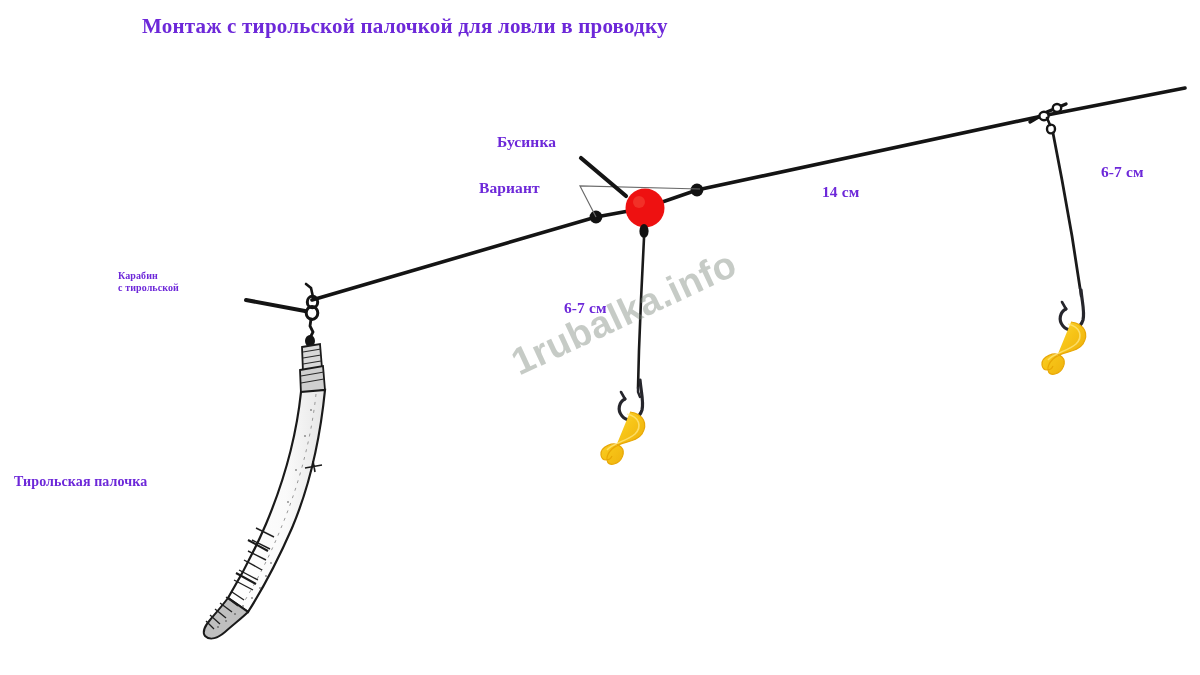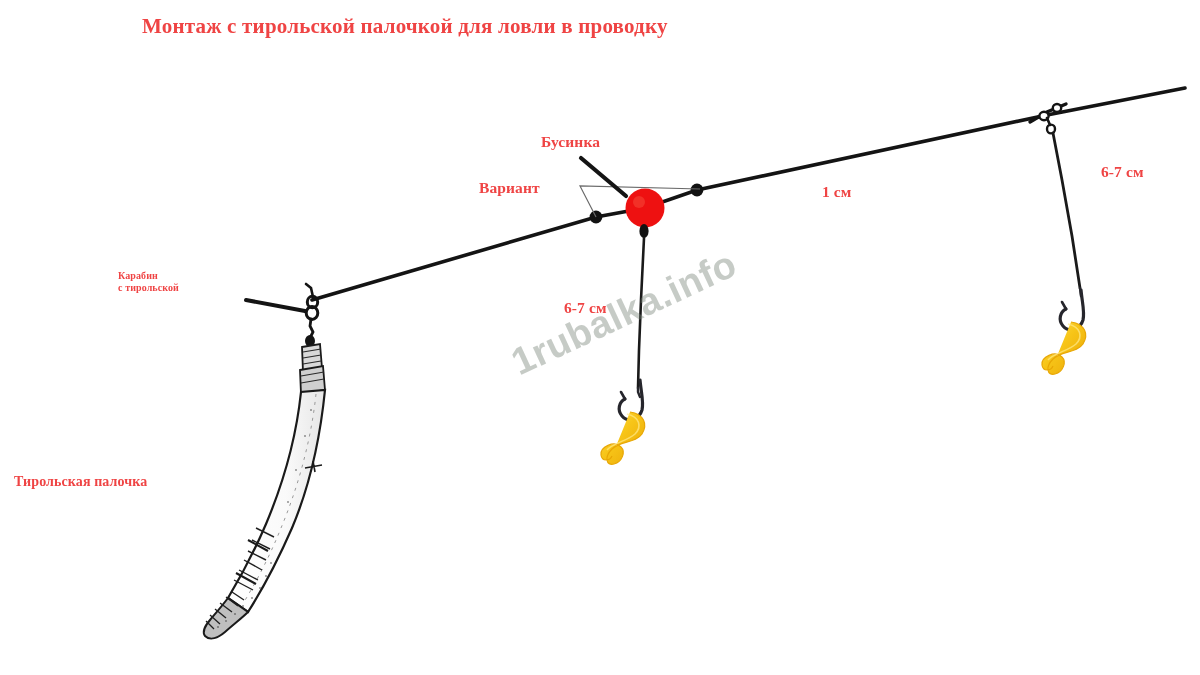--- a/index.html
+++ b/index.html
@@ -22,38 +22,38 @@
     position: absolute;
     left: 0;
     top: 0;
     width: 1200px;
     height: 675px;
   }
   .lbl {
     position: absolute;
     font-family: "Liberation Serif", "DejaVu Serif", serif;
     font-weight: bold;
-    color: #ef4444;
+    color: #6d28d9;
     white-space: nowrap;
     line-height: 1.22;
     letter-spacing: 0.1px;
   }
   #title {
     left: 142px;
     top: 14px;
     font-size: 21px;
     letter-spacing: 0.2px;
   }
   #label-variant {
     left: 890px;
     top: 50px;
     font-size: 15.5px;
   }
   #label-businka {
-    left: 541px;
+    left: 497px;
     top: 133px;
     font-size: 15.5px;
     text-align: right;
   }
   #label-stoporki {
     left: 479px;
     top: 179px;
     font-size: 15.5px;
   }
   #label-15cm {
@@ -272,21 +272,21 @@
 
   <div id="watermark">1rubalka.info</div>
 
   <div class="lbl" id="title">Монтаж с тирольской палочкой для ловли в проводку</div>
 
 
   <div class="lbl" id="label-businka">Бусинка</div>
 
   <div class="lbl" id="label-stoporki">Вариант</div>
 
-  <div class="lbl" id="label-15cm">1 см</div>
+  <div class="lbl" id="label-15cm">14 см</div>
 
 
   <div class="lbl" id="label-karabin">
     <div>Карабин</div>
     <div>с тирольской</div>
   </div>
 
   <div class="lbl" id="label-6-7-left">6-7 см</div>
 
   <div class="lbl" id="label-6-7-right">6-7 см</div>

